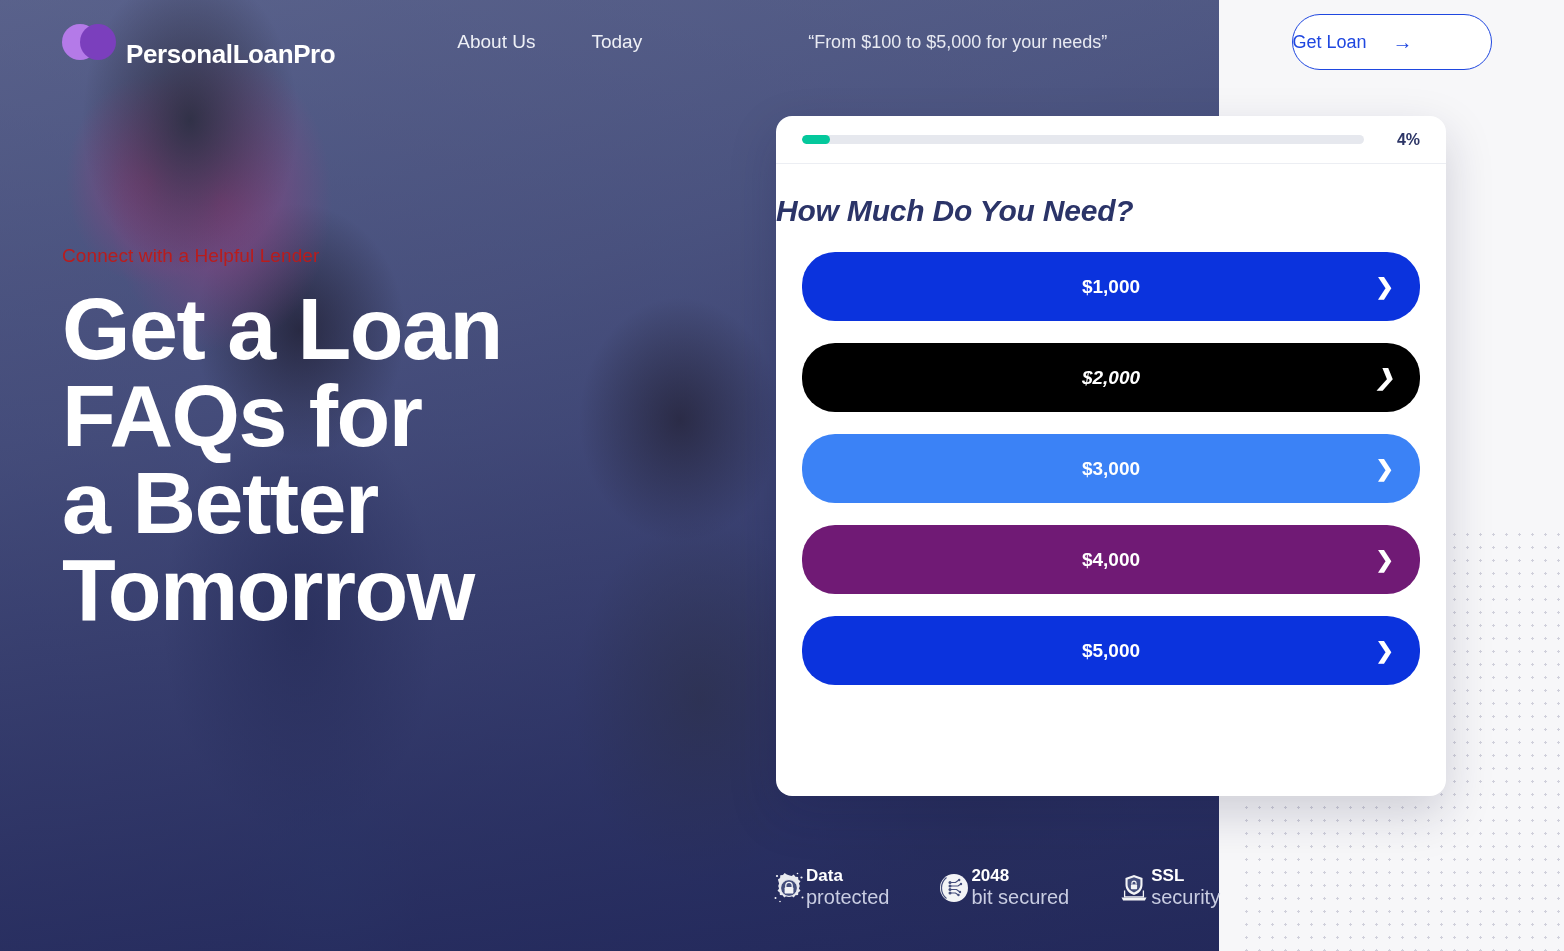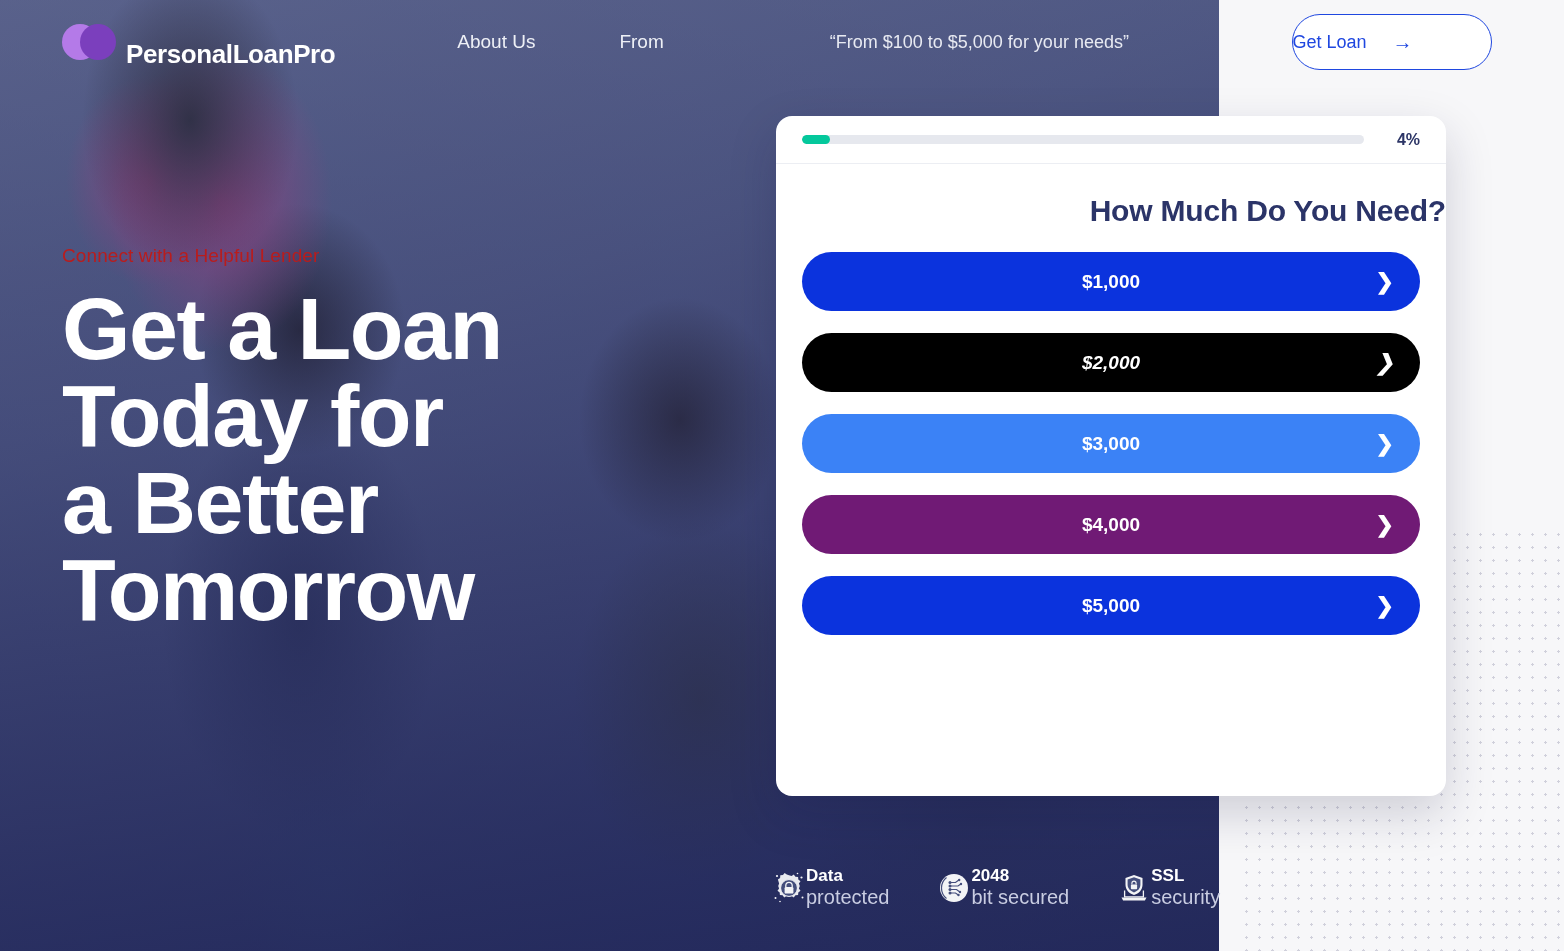--- a/index.html
+++ b/index.html
@@ -85,21 +85,21 @@
     background: #7b3fbd;
   }
   .brand-name {
     color: #ffffff;
     font-size: 26px;
     font-weight: bold;
     letter-spacing: -0.4px;
     white-space: nowrap;
     margin-top: 24px;
   }
-  .nav { display: flex; align-items: center; margin-left: 122px; gap: 84px; }
+  .nav { display: flex; align-items: center; margin-left: 122px; gap: 56px; }
   .nav a {
     color: #eef0f6; font-size: 19px; text-decoration: none; white-space: nowrap;
   }
   .tagline {
     margin-left: 166px;
     color: #e8eaf2;
     font-size: 18px;
     white-space: nowrap;
   }
   .cta-wrap {
@@ -170,30 +170,31 @@
   .progress-fill {
     height: 100%;
     background: #04c89c;
     border-radius: 5px;
   }
   .progress-pct {
     color: #2c3566; font-size: 16px; font-weight: bold; min-width: 38px; text-align: right;
   }
   .card-title {
     margin-top: 30px;
-    text-align: right;
+    text-align: left;
     color: #2b3468;
     font-size: 30px;
     font-weight: bold;
     letter-spacing: -0.2px;
+    font-style: italic;
   }
   .options { margin-top: 24px; padding: 0 26px; }
   .opt {
     position: relative;
-    height: 59px;
+    height: 69px;
     margin-bottom: 22px;
     background: #0b33dd;
     border: none;
     border-radius: 33px;
     color: #ffffff;
     font-size: 19px;
     font-weight: bold;
     font-family: "Liberation Sans", sans-serif;
     width: 100%;
     cursor: pointer;
@@ -230,38 +231,38 @@
 
   <div class="hero">
     <div class="photo"></div>
     <div class="photo-overlay"></div>
   </div>
 
   <div class="hero-copy">
     <div class="eyebrow">Connect with a Helpful Lender</div>
     <div class="headline">
       <span>Get a Loan</span>
-      <span>Today for</span>
+      <span>FAQs for</span>
       <span>a Better</span>
       <span>Tomorrow</span>
     </div>
   </div>
 
   <div class="header">
     <div class="brand">
       <div class="brand-mark">
         <div class="c1"></div>
         <div class="c2"></div>
       </div>
       <div class="brand-name">PersonalLoanPro</div>
     </div>
 
     <div class="nav">
       <a href="#">About Us</a>
-      <a href="#">From</a>
+      <a href="#">Today</a>
     </div>
 
     <div class="tagline">“From $100 to $5,000 for your needs”</div>
 
     <div class="cta-wrap">
       <button class="cta">
         <span>Get Loan</span>
         <span class="arrow">→</span>
       </button>
     </div>

